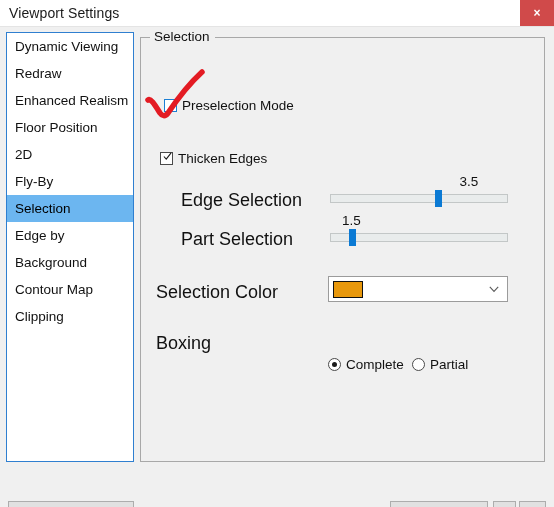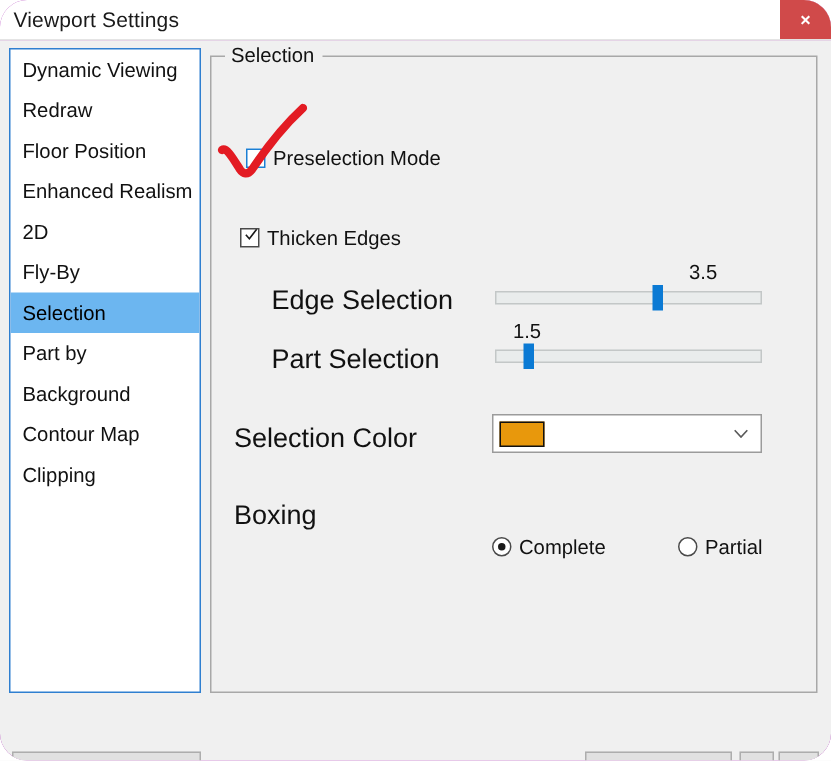--- a/index.html
+++ b/index.html
@@ -11,21 +11,20 @@
     font-family: "Liberation Sans", sans-serif;
     -webkit-font-smoothing: antialiased;
   }
   #app {
     position: relative;
     width: 554px;
     height: 507px;
     background: #a21caf;
     overflow: hidden;
     box-sizing: border-box;
-    border-radius: 18px;
   }
 
   
   .titlebar {
     position: absolute;
     left: 0; top: 0;
     width: 554px;
     height: 27px;
     background: #ffffff;
     box-sizing: border-box;
@@ -297,26 +296,26 @@
     <div class="titlebar-text">Viewport Settings</div>
     <div class="close-btn">×</div>
   </div>
   <div class="titlebar-sep"></div>
 
   <div class="dialog-body">
 
     <div class="sidebar" id="sidebar-list">
         <div class="sidebar-item">Dynamic Viewing</div>
         <div class="sidebar-item">Redraw</div>
+        <div class="sidebar-item">Enhanced Realism</div>
         <div class="sidebar-item">Floor Position</div>
-        <div class="sidebar-item">Enhanced Realism</div>
         <div class="sidebar-item">2D</div>
         <div class="sidebar-item">Fly-By</div>
         <div class="sidebar-item selected" style="background: rgb(108, 182, 240);">Selection</div>
-        <div class="sidebar-item">Part by</div>
+        <div class="sidebar-item">Edge by</div>
         <div class="sidebar-item">Background</div>
         <div class="sidebar-item">Contour Map</div>
         <div class="sidebar-item">Clipping</div>
       </div>
 
     <div class="groupbox"></div>
     <div class="groupbox-title">Selection</div>
 
     <div class="checkrow" style="left:164px; top:71px;">
       <span class="cbox" id="cb-preselection"></span>
@@ -350,21 +349,21 @@
       <svg class="chev" viewBox="0 0 10 7">
         <polyline points="0.8,0.8 5,5.4 9.2,0.8" fill="none" stroke="#5a5a5a" stroke-width="1.1"></polyline>
       </svg>
     </div>
 
     <div class="ctl-label" style="left:156px; top:306px;">Boxing</div>
     <div class="radiorow" id="radio-complete" style="left:328px; top:306px;">
       <span class="radio on"></span>
       <span class="rb-label">Complete</span>
     </div>
-    <div class="radiorow" id="radio-partial" style="left:452px; top:306px;">
+    <div class="radiorow" id="radio-partial" style="left:412px; top:306px;">
       <span class="radio"></span>
       <span class="rb-label">Partial</span>
     </div>
 
     <svg class="annotation" viewBox="0 0 80 65">
       <path id="anno-path" d="M 8 33 C 11 31, 15 38, 20 46 C 22 49, 25 50, 28 46 C 38 31, 50 16, 62 5" fill="none" stroke="#e31b23" stroke-width="5.5" stroke-linecap="round" stroke-linejoin="round"></path>
     </svg>
 
     <div class="btn" id="reset-button">Reset</div>
     <div class="btn" id="close-button">Close</div>

